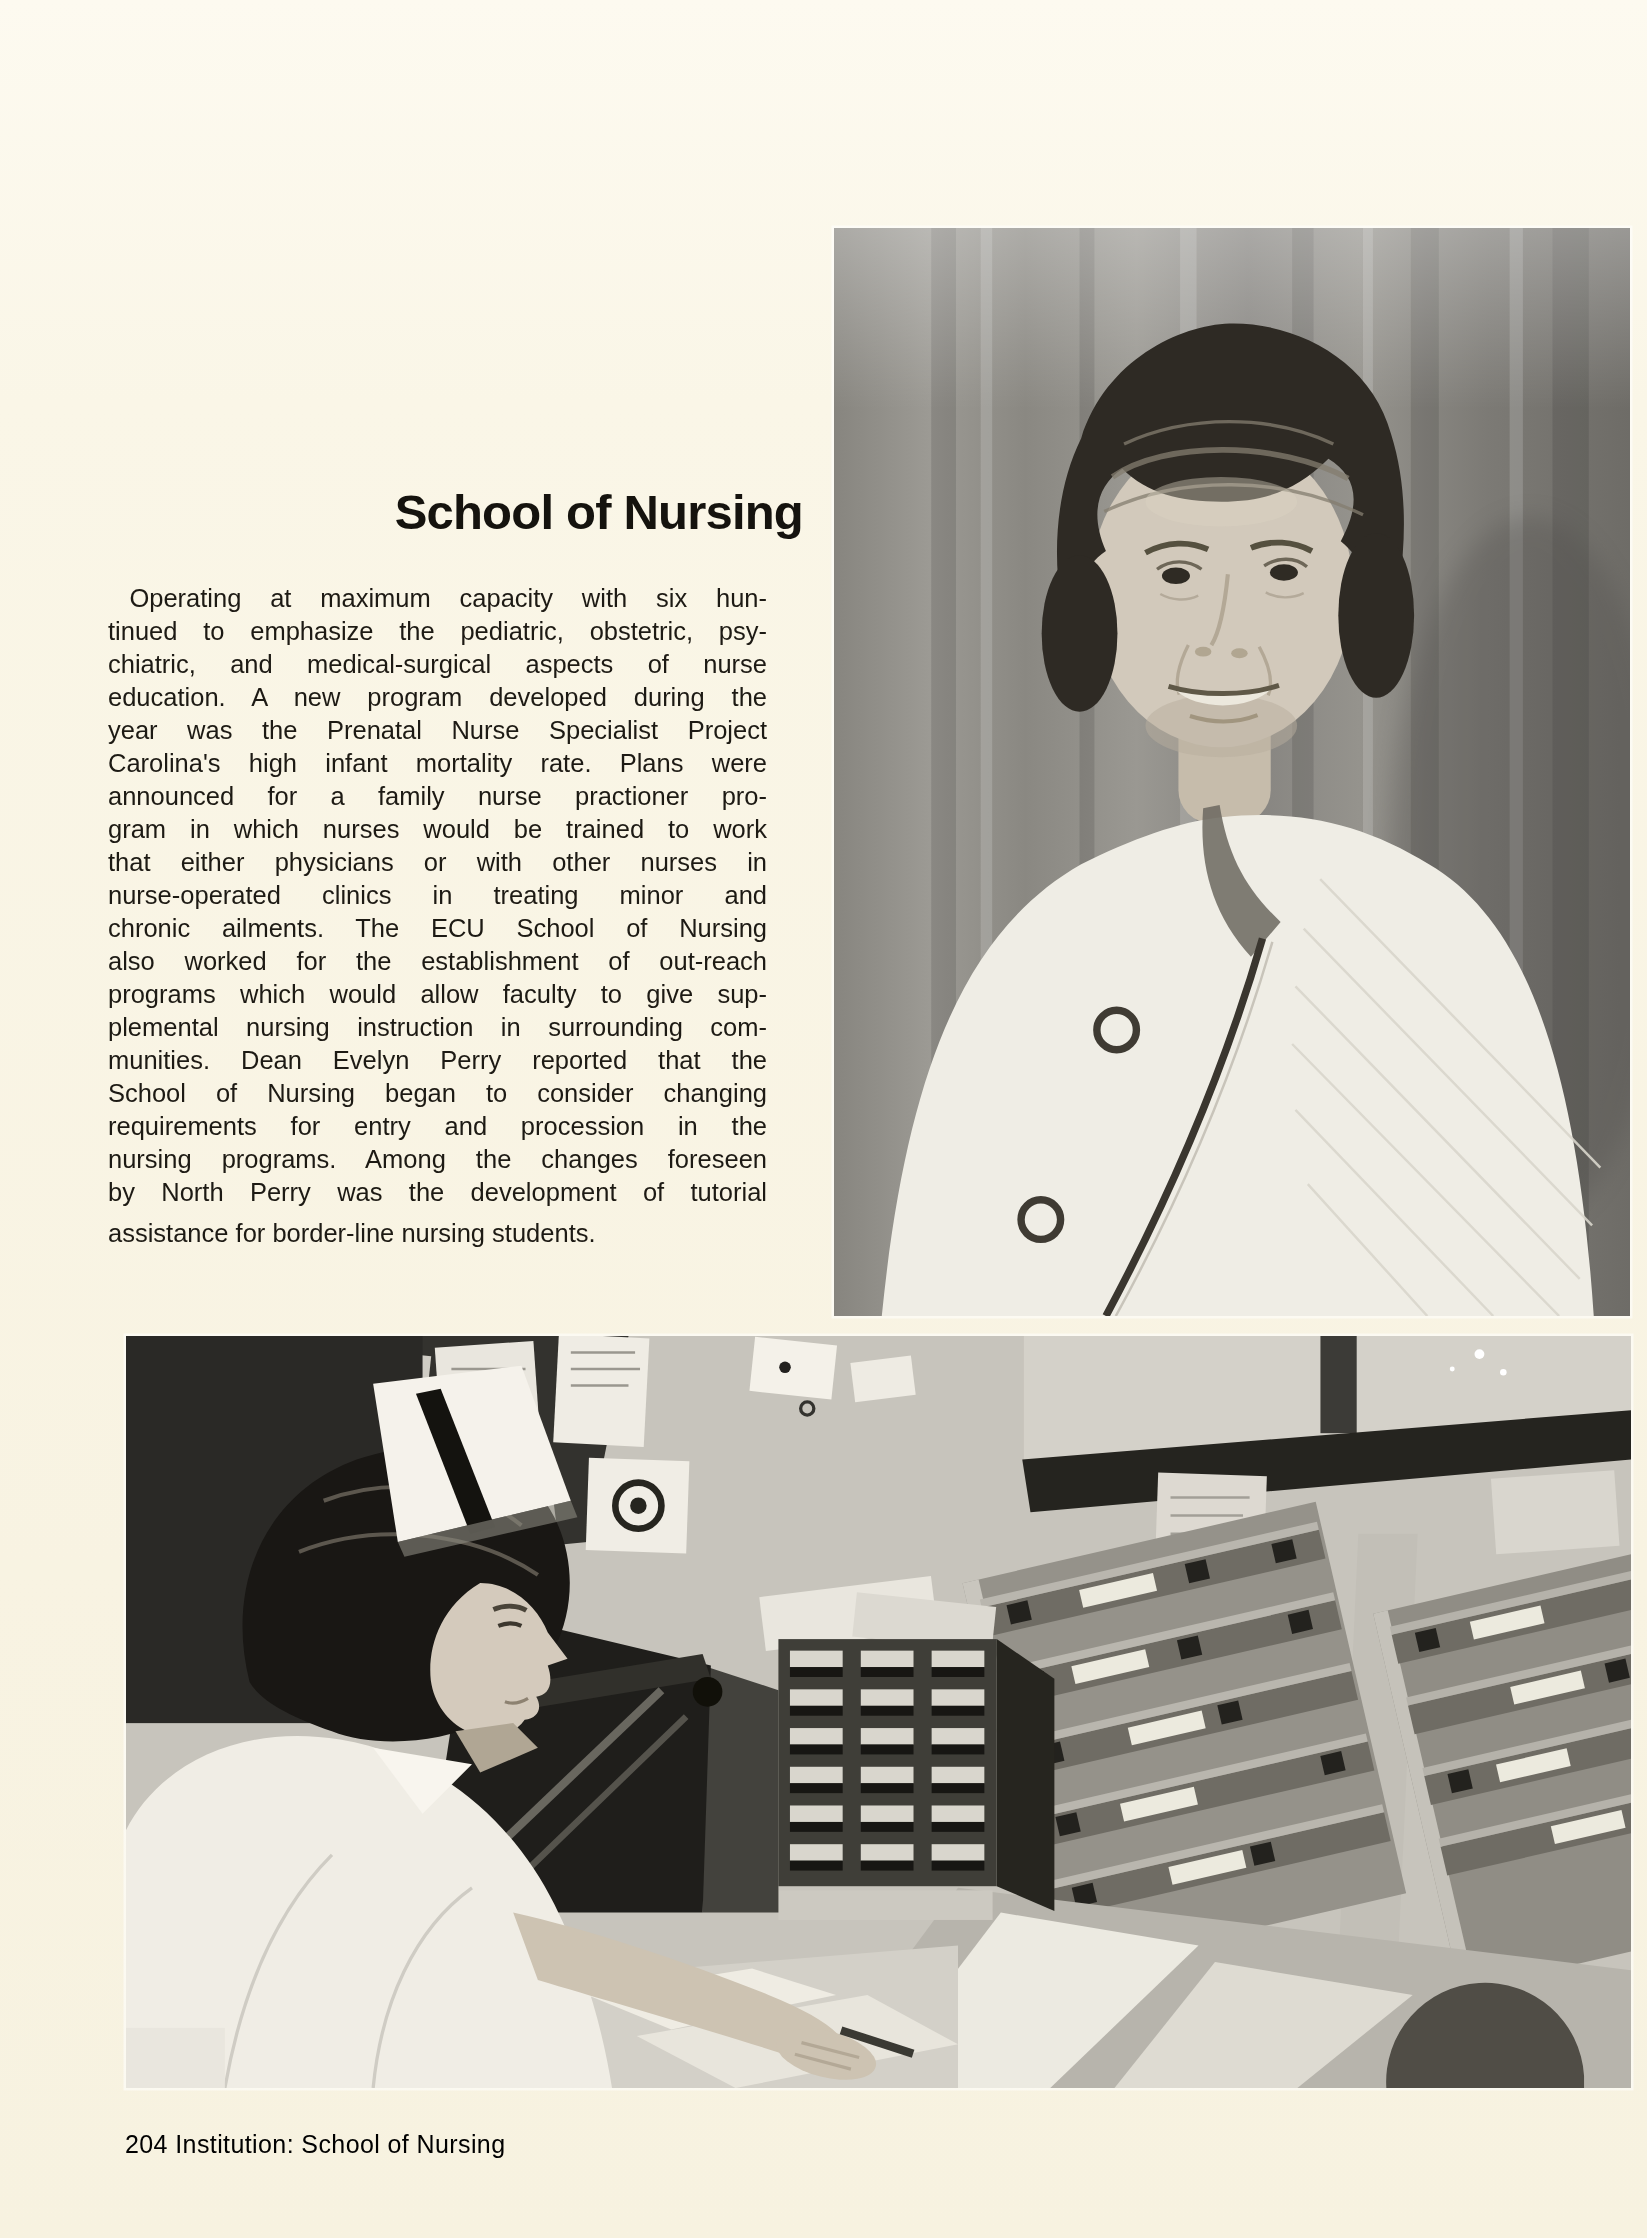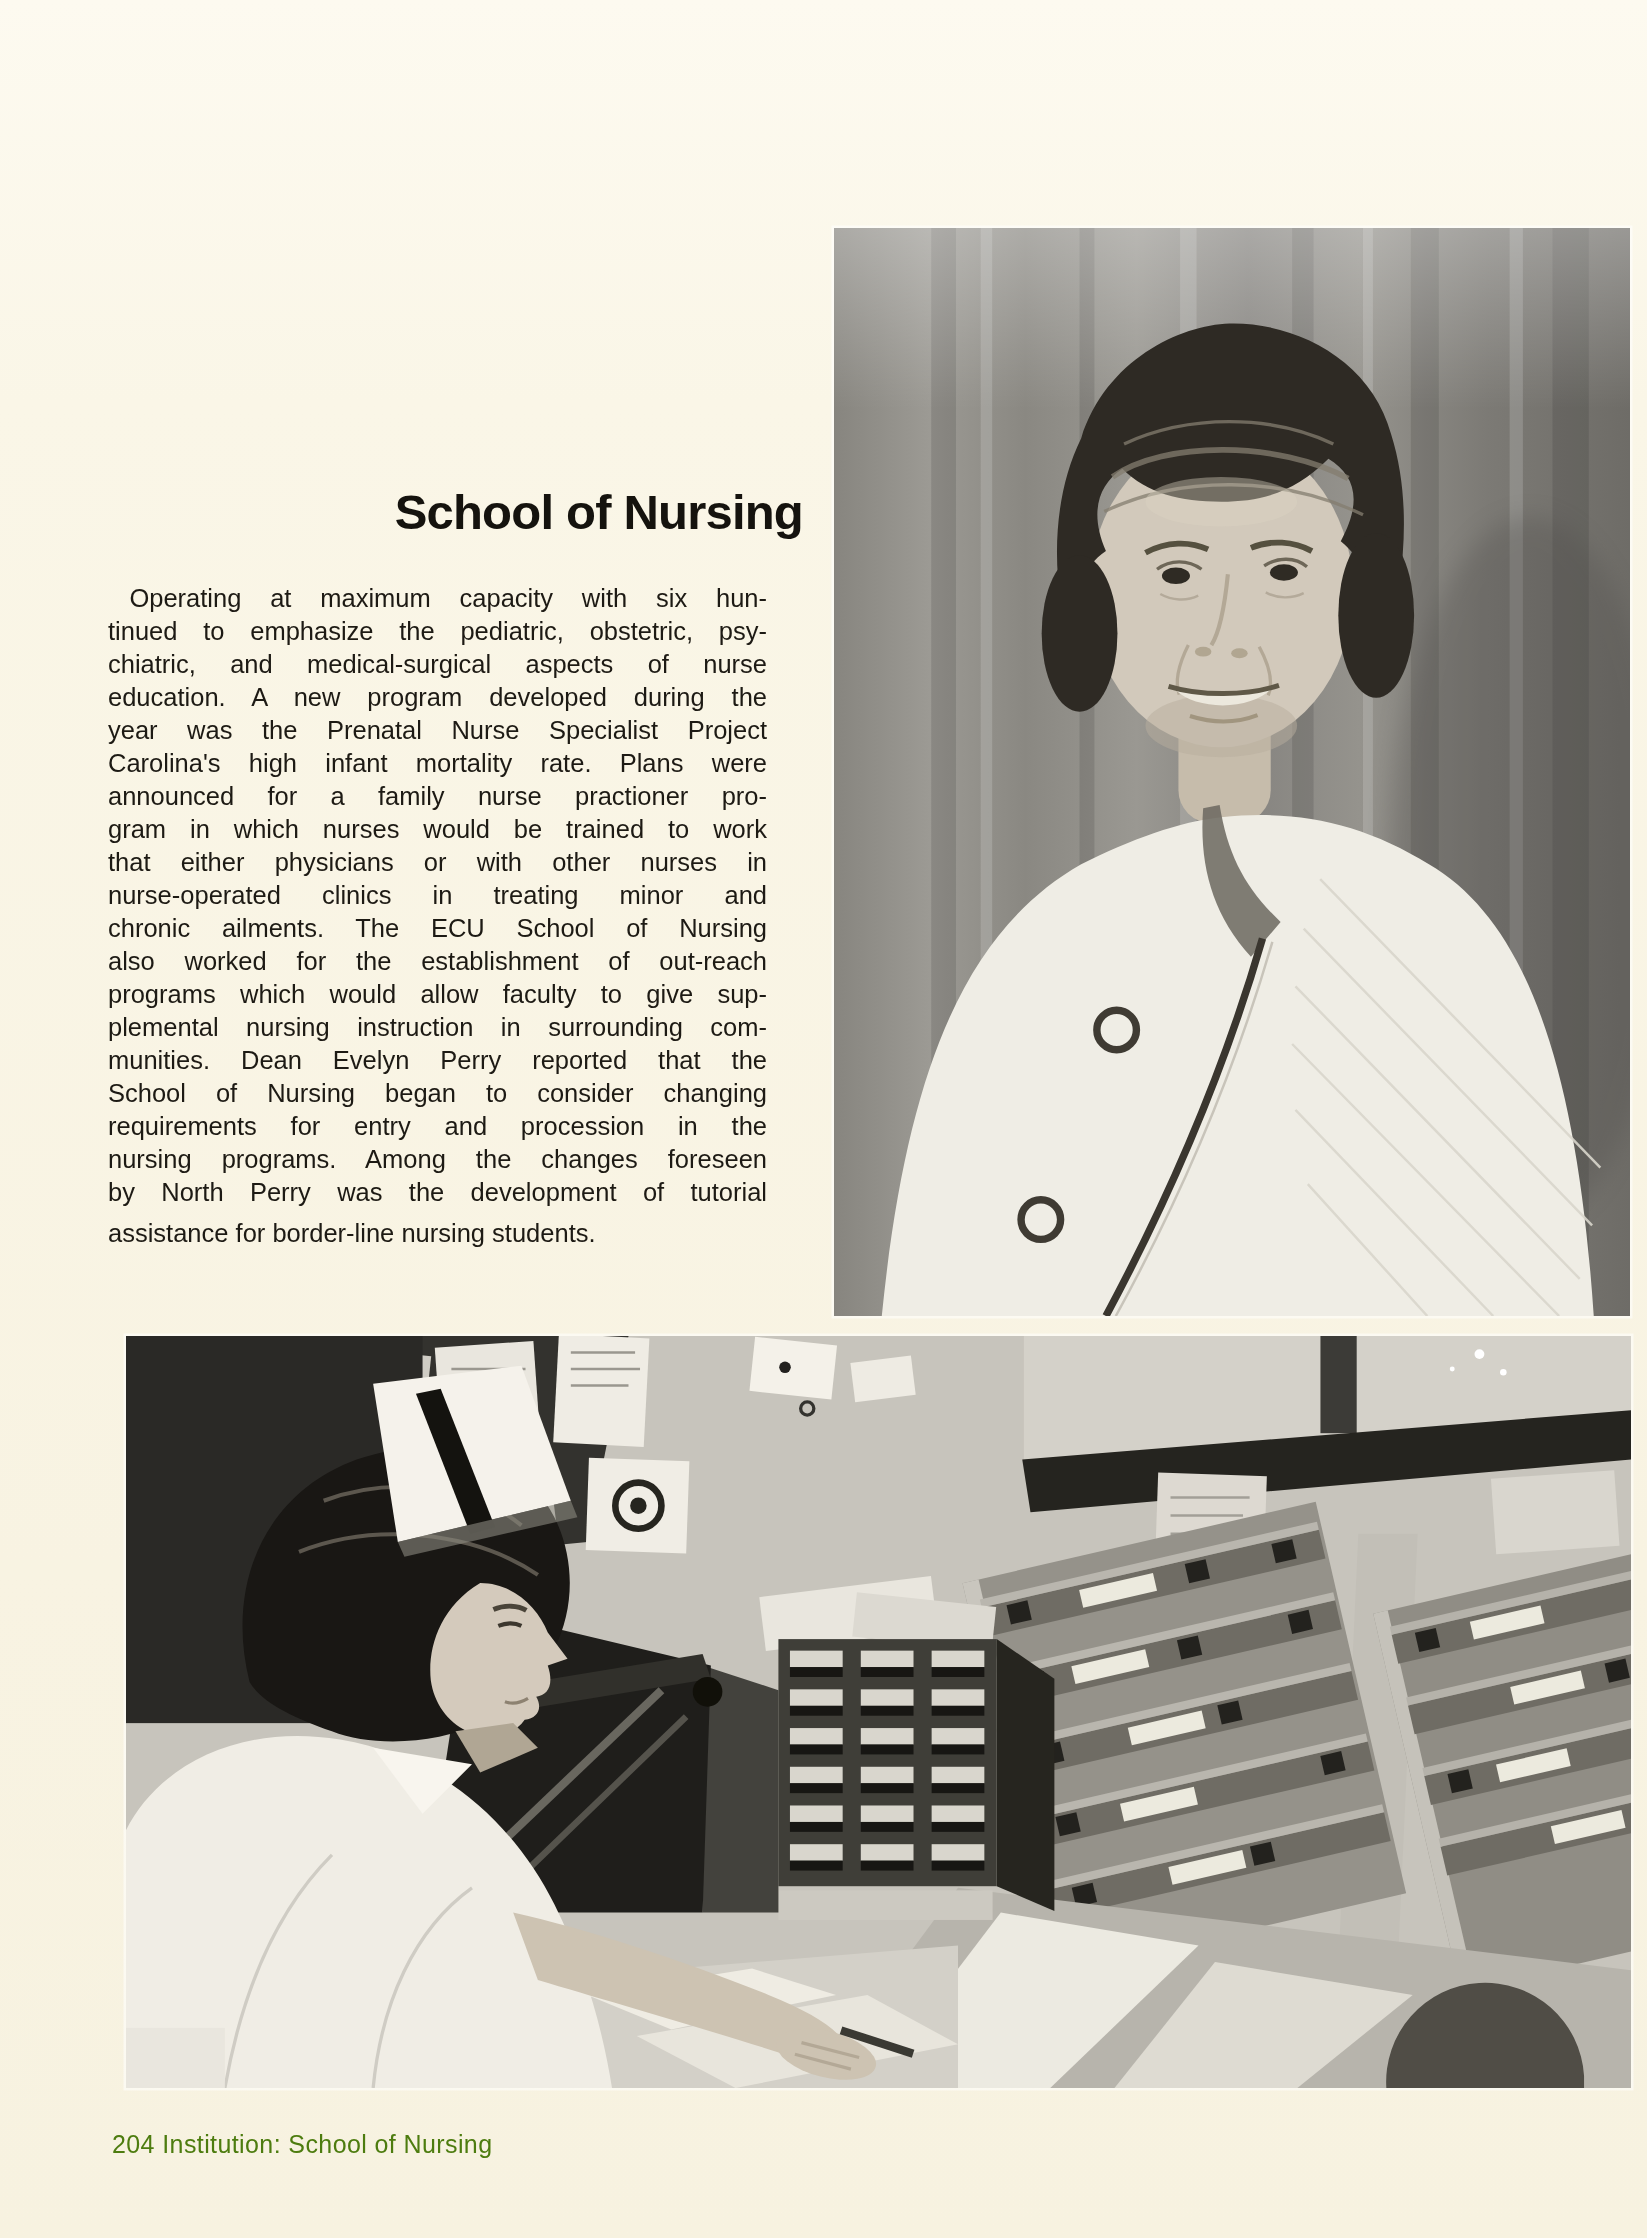--- a/index.html
+++ b/index.html
@@ -10,21 +10,21 @@
          font-size:49px;font-weight:700;letter-spacing:-0.8px;color:#15130e;line-height:58px;}
   .body-col{position:absolute;left:108px;top:582px;width:659px;color:#1d1a14;
             font-size:25.5px;line-height:33px;}
   .body-line{text-align:justify;text-align-last:justify;white-space:normal;}
   .body-line:first-child{text-indent:21.4px;}
   .body-line:last-child{text-align-last:left;margin-top:8px;}
   .photo{position:absolute;margin:0;padding:0;background:#9a9892;box-shadow:0 0 0 2.5px rgba(255,255,255,.55);}
   .photo svg{display:block;width:100%;height:100%;}
   .portrait{left:834px;top:228px;width:796px;height:1088px;}
   .office{left:126px;top:1336px;width:1505px;height:752px;}
-  .footer{position:absolute;left:112px;top:2130px;font-size:25px;color:#4d7c0f;letter-spacing:0.4px;}
+  .footer{position:absolute;left:125px;top:2130px;font-size:25px;color:#000000;letter-spacing:0.4px;}
 </style>
 </head>
 <body>
 
 <div class="page" style="background-color: rgb(250, 246, 231); color: rgb(29, 26, 20);">
   <div class="page-tint"></div>
 
   <h1 class="title">School of Nursing</h1>
 
   <div class="body-col">

